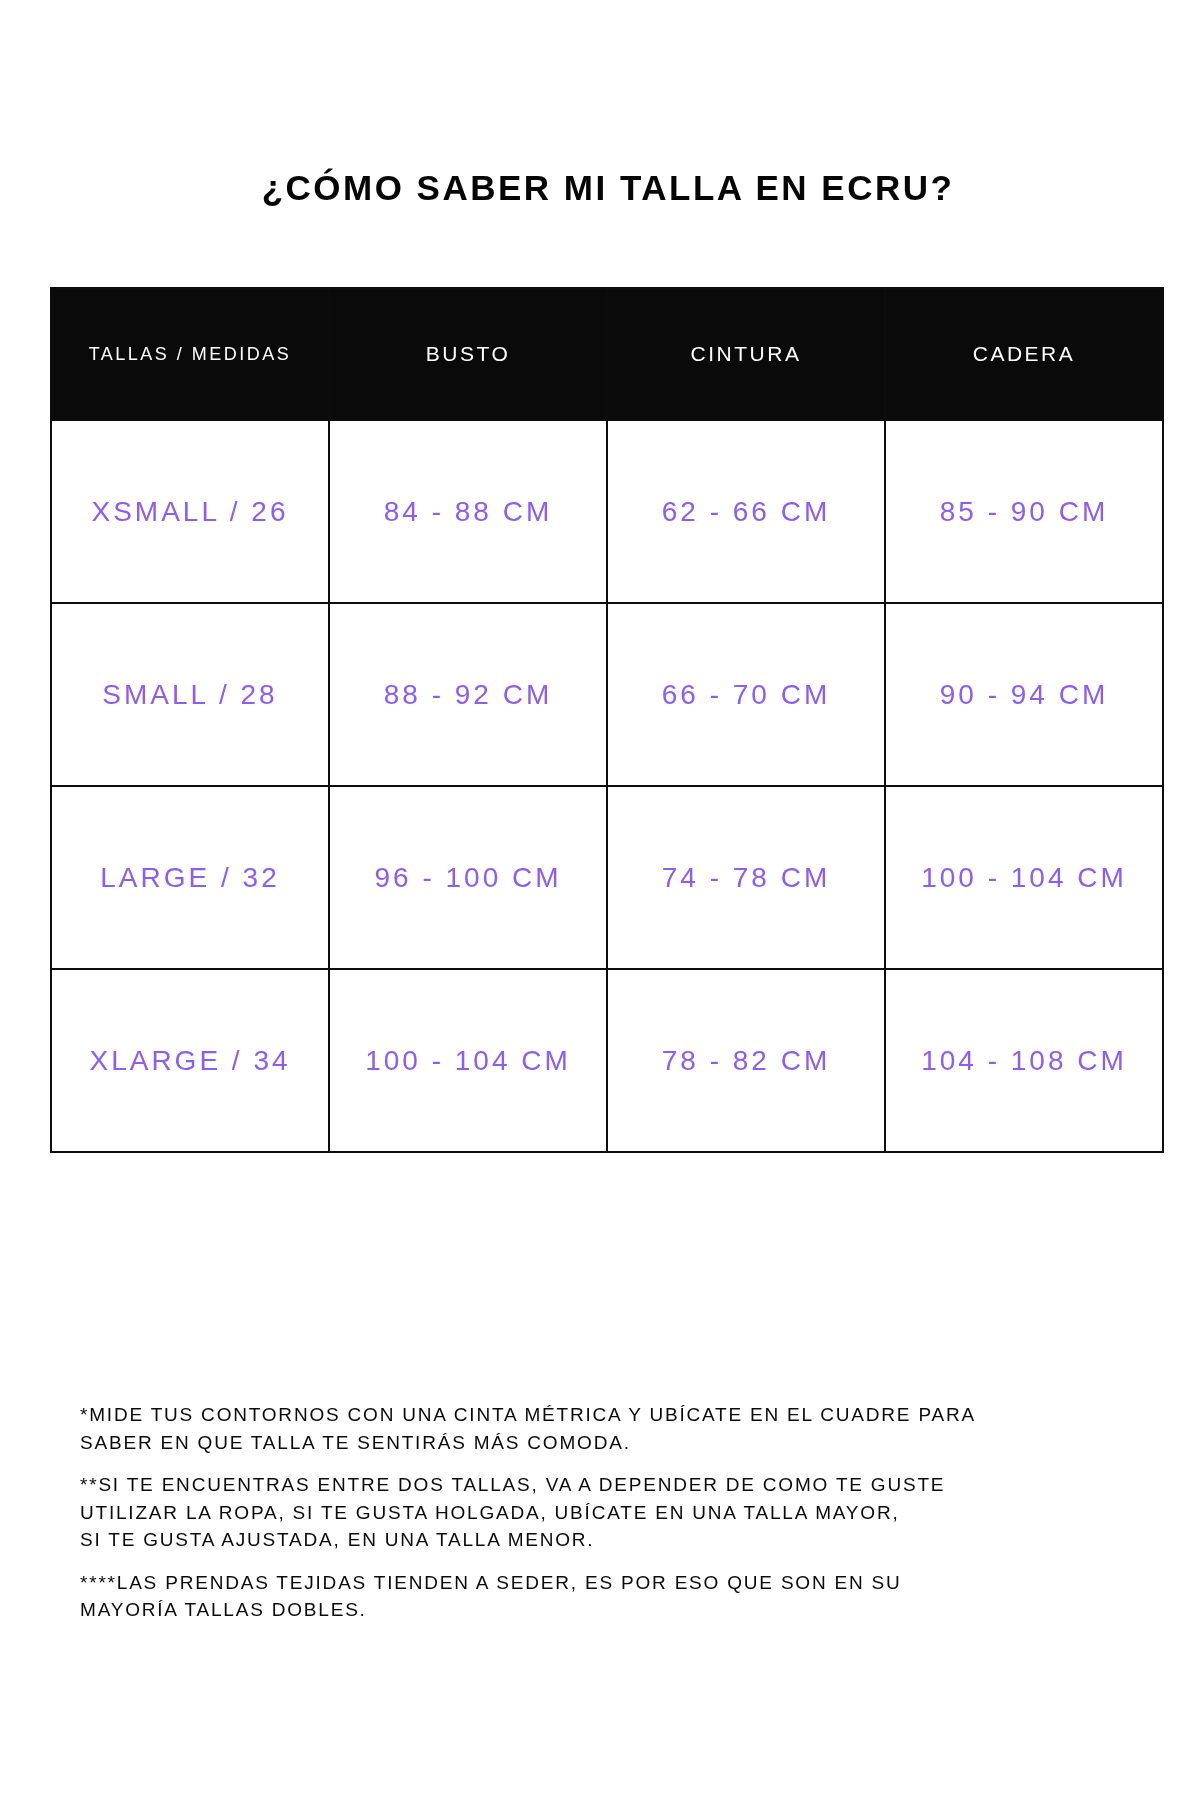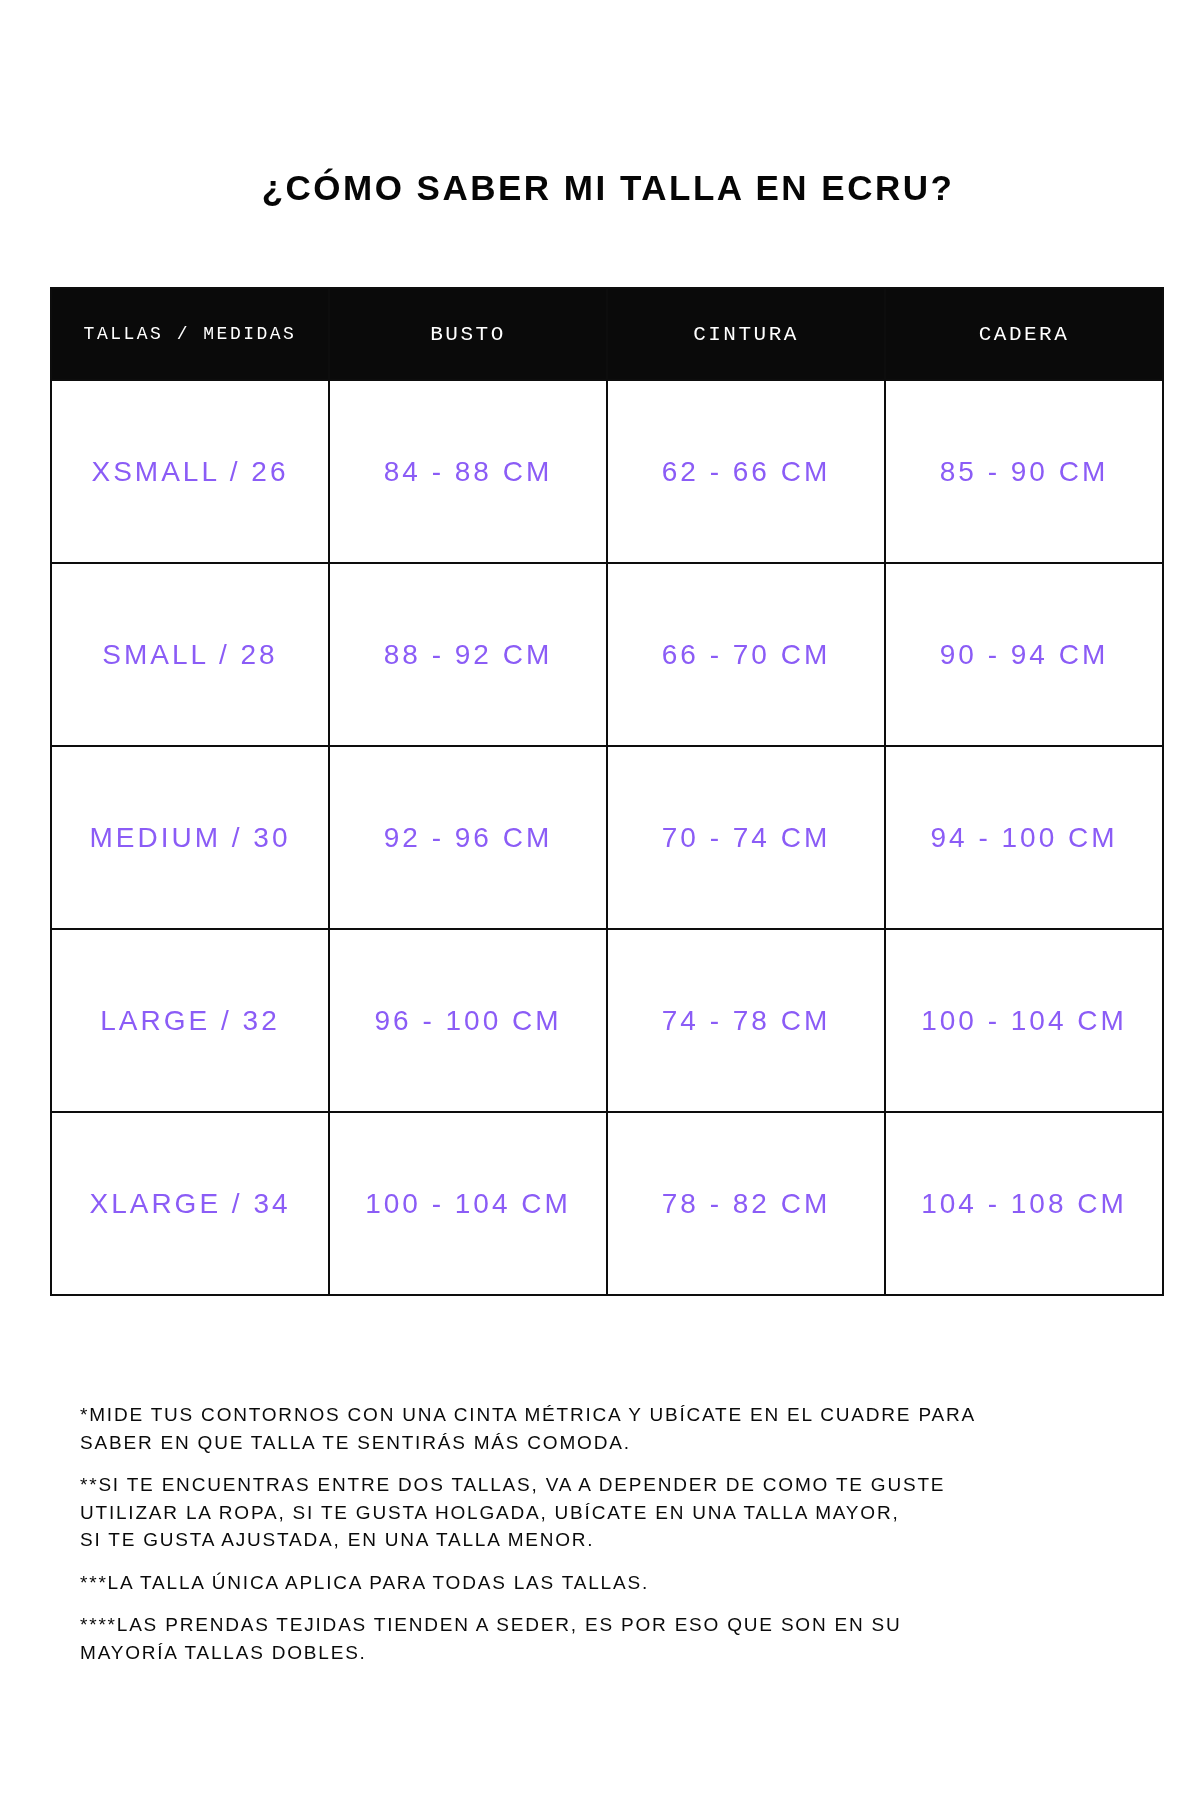--- a/index.html
+++ b/index.html
@@ -39,21 +39,21 @@
     table-layout: fixed;
   }
   .size-table th,
   .size-table td {
     border: 2px solid #0d0d0d;
     text-align: center;
     vertical-align: middle;
     padding: 0;
     overflow: hidden;
   }
-  .size-table thead tr { height: 92px; font-family: Liberation Mono, monospace; }
+  .size-table thead tr { height: 132px; }
   .size-table th {
     background: #0a0a0a;
     color: #ffffff;
     font-weight: 400;
     font-size: 21px;
     letter-spacing: 2.5px;
     white-space: nowrap;
   }
   .size-table th.th-sizes { font-size: 18px; }
   .size-table th + th { border-left: 2px solid #eab308; }
@@ -112,44 +112,37 @@
         <td>62 - 66 CM</td>
         <td>85 - 90 CM</td>
       </tr>
       <tr>
         <td>SMALL / 28</td>
         <td>88 - 92 CM</td>
         <td>66 - 70 CM</td>
         <td>90 - 94 CM</td>
       </tr>
       <tr>
-        <td>MEDIUM / 30</td>
-        <td>92 - 96 CM</td>
-        <td>70 - 74 CM</td>
-        <td>94 - 100 CM</td>
-      </tr>
-      <tr>
         <td>LARGE / 32</td>
         <td>96 - 100 CM</td>
         <td>74 - 78 CM</td>
         <td>100 - 104 CM</td>
       </tr>
       <tr>
         <td>XLARGE / 34</td>
         <td>100 - 104 CM</td>
         <td>78 - 82 CM</td>
         <td>104 - 108 CM</td>
       </tr>
     </tbody>
   </table>
 
   <section class="footnotes">
     <p>*MIDE TUS CONTORNOS CON UNA CINTA MÉTRICA Y UBÍCATE EN EL CUADRE PARA
 SABER EN QUE TALLA TE SENTIRÁS MÁS COMODA.</p>
     <p>**SI TE ENCUENTRAS ENTRE DOS TALLAS, VA A DEPENDER DE COMO TE GUSTE
 UTILIZAR LA ROPA, SI TE GUSTA HOLGADA, UBÍCATE EN UNA TALLA MAYOR,
 SI TE GUSTA AJUSTADA, EN UNA TALLA MENOR.</p>
-    <p>***LA TALLA ÚNICA APLICA PARA TODAS LAS TALLAS.</p>
     <p>****LAS PRENDAS TEJIDAS TIENDEN A SEDER, ES POR ESO QUE SON EN SU
 MAYORÍA TALLAS DOBLES.</p>
   </section>
 
 </main>
 
 </body></html>

